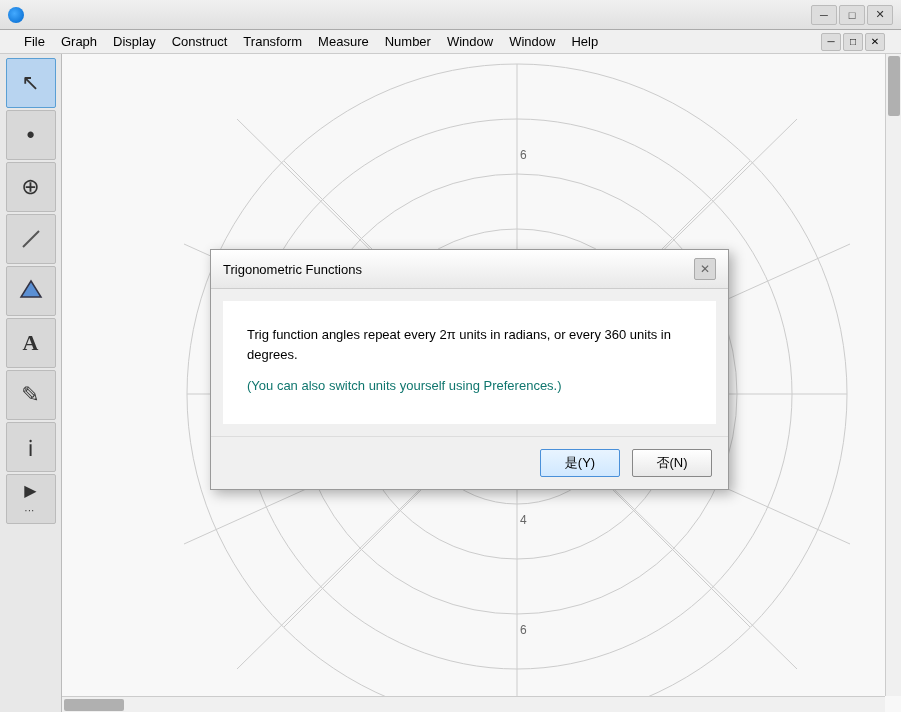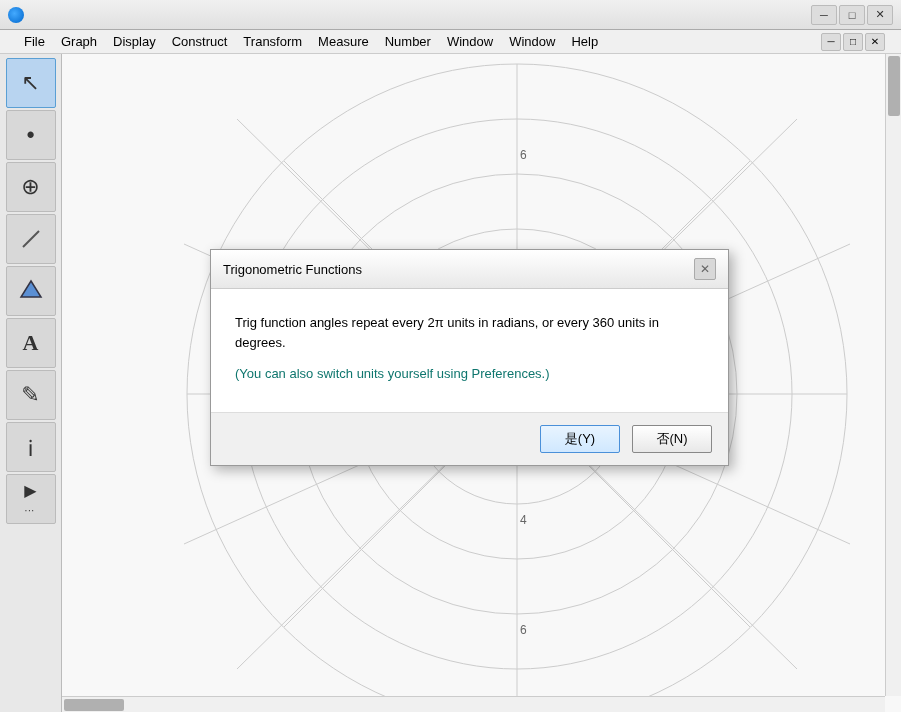--- a/index.html
+++ b/index.html
@@ -191,21 +191,21 @@
       border: 1px solid #aaa;
       border-radius: 2px;
       display: flex; align-items: center; justify-content: center;
       cursor: pointer;
       font-size: 12px;
       color: #666;
     }
     .dialog-body {
       padding: 24px 40px 16px 24px;
       background: #fff;
-      margin: 0;
+      margin: 12px;
     }
     .dialog-body p {
       font-size: 13px;
       color: #000;
       line-height: 1.5;
       margin-bottom: 12px;
     }
     .dialog-body p.note {
       color: #0f766e;
     }

